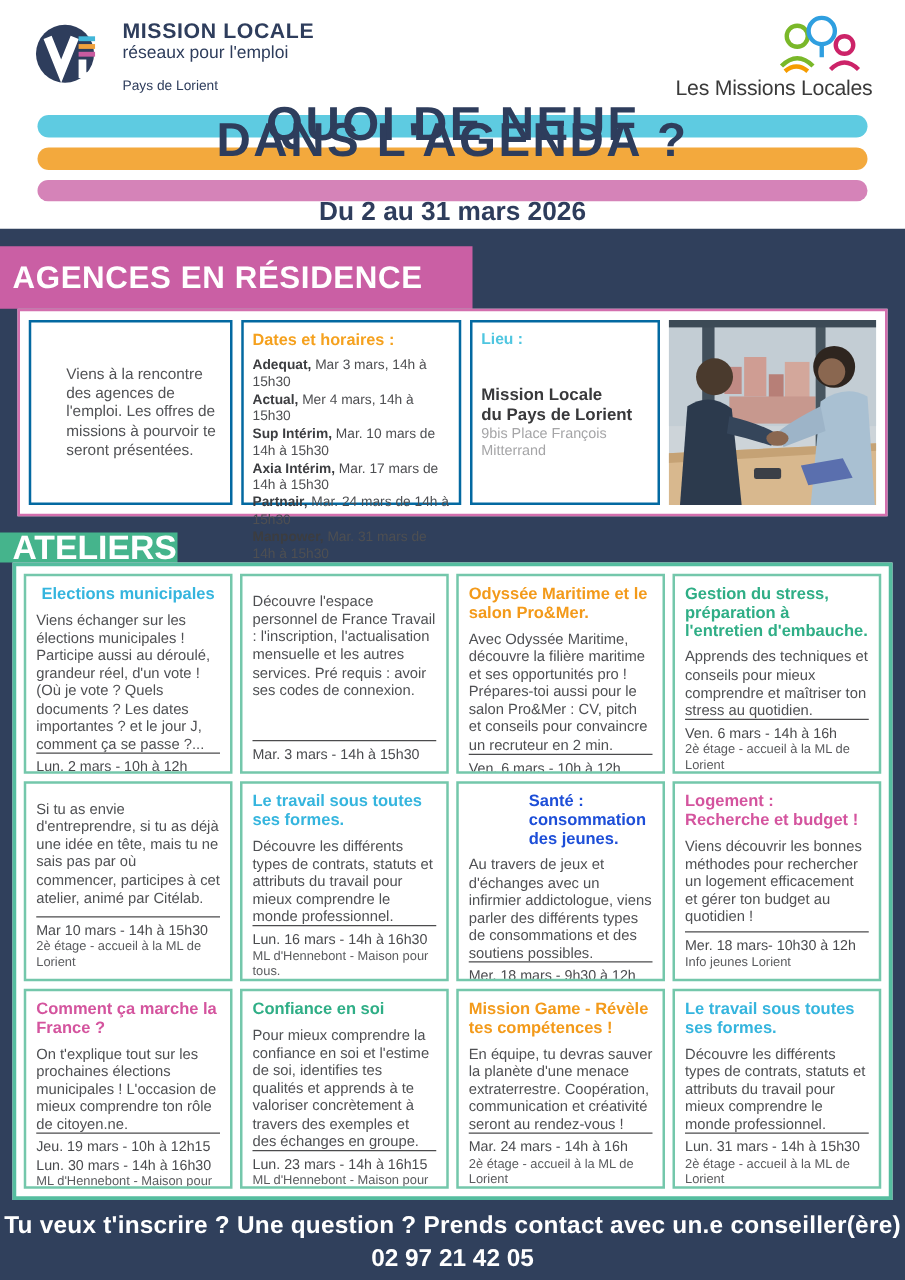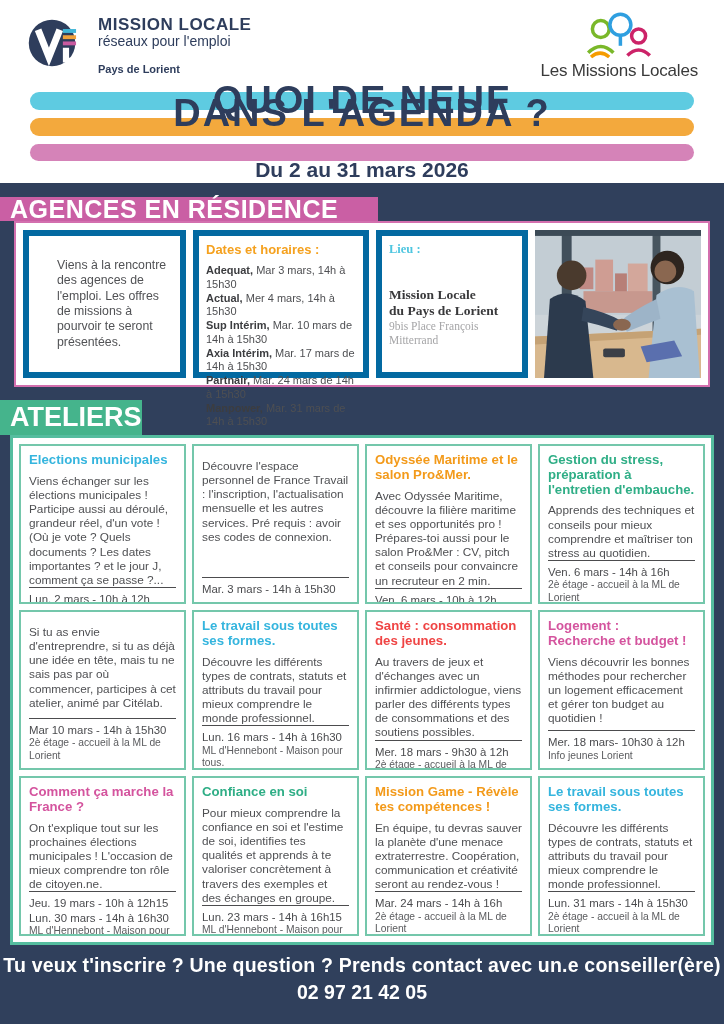--- a/index.html
+++ b/index.html
@@ -6,51 +6,51 @@
   html,body { width:724px; background:#fff; font-family:"Liberation Sans", sans-serif; }
   .page { width:724px; height:1024px; overflow:hidden; background:#fff; position:relative; }
 
   
   .header { height:86px; display:flex; justify-content:space-between; align-items:flex-start; padding:10px 26px 0 28px; background:#fff; }
   .ml-logo { display:flex; align-items:center; gap:8px; }
   .ml-mark { width:62px; height:62px; flex:0 0 auto; }
   .ml-text { display:flex; flex-direction:column; line-height:1.05; padding-top:6px; }
   .ml-title { color:#2e3d5c; font-weight:bold; font-size:17px; letter-spacing:.5px; }
   .ml-sub { color:#2e3d5c; font-size:14px; }
-  .ml-region { color:#2e3d5c; font-weight:bold; font-size:11px; margin-top:15px; }
-  .right-logo { display:flex; flex-direction:column; align-items:center; padding-top:2px; }
+  .ml-region { color:#2e3d5c; font-weight:normal; font-size:11px; margin-top:15px; }
+  .right-logo { display:flex; flex-direction:column; align-items:flex-end; padding-top:2px; }
   .right-logo .people { width:84px; height:48px; }
   .right-logo .rl-label { color:#3a3a3a; font-size:17px; letter-spacing:-0.2px; margin-top:1px; white-space:nowrap; }
 
   
   .title-block { position:relative; height:97px; }
   .tbar { position:absolute; left:30px; right:30px; border-radius:11px; }
   .tbar.cyan { top:6px; height:18px; background:#5ecbe1; }
   .tbar.orange { top:32px; height:18px; background:#f3a93d; }
   .tbar.pink { top:58px; height:17px; background:#d583b8; }
   .tline { position:absolute; left:0; width:100%; text-align:center; color:#2e3d5c; font-weight:bold; line-height:1; letter-spacing:2px; }
   .tline.l1 { top:-5px; font-size:38px; }
   .tline.l2 { top:8px; font-size:38px; }
   .tdate { position:absolute; left:0; width:100%; top:72px; text-align:center; color:#2e3d5c; font-weight:bold; font-size:21px; }
 
   
   .main { background:#30405c; height:841px; padding-top:14px; }
   .banner { color:#fff; font-weight:bold; display:flex; align-items:center; }
-  .banner.pink { background:#ca5fa4; width:378px; height:24px; font-size:25px; padding-left:10px; letter-spacing:.5px; }
-  .banner.green { background:#45b48c; width:142px; height:35px; font-size:27px; padding-left:10px; margin-top:13px; }
+  .banner.pink { background:#ca5fa4; width:378px; height:50px; font-size:25px; padding-left:10px; letter-spacing:.5px; }
+  .banner.green { background:#45b48c; width:142px; height:24px; font-size:27px; padding-left:10px; margin-top:13px; }
 
   
   .agences-panel { margin:0 14px; height:166px; background:#fff; border:2px solid #d36fae; display:flex; gap:7px; padding:7px; }
-  .abox { border:6px solid #0369a1; background:#fff; padding:6px 7px; }
+  .abox { border:2px solid #0369a1; background:#fff; padding:6px 7px; }
   .abox.desc { flex:0 0 163px; display:flex; align-items:center; font-size:12.3px; color:#515255; line-height:1.25;padding-left:28px; }
   .abox.dates { flex:0 0 176px; }
   .dates-title { color:#f5a11e; font-weight:bold; font-size:13px; margin-bottom:7px; }
   .date-row { font-size:11px; color:#4e4f52; line-height:1.25; }
   .date-row b { color:#3c3d40; }
-  .abox.lieu { flex:0 0 152px;font-family:Liberation Serif, serif; }
+  .abox.lieu { flex:0 0 152px; }
   .lieu-title { color:#4fc6e0; font-weight:bold; font-size:12.5px; }
   .lieu-name { color:#39393b; font-weight:bold; font-size:13.5px; line-height:1.15; margin-top:30px; }
   .lieu-addr { color:#a5a5a7; font-size:11.5px; margin-top:2px; line-height:1.2; }
   .aphoto { flex:1; overflow:hidden; }
   .aphoto svg { width:100%; height:100%; display:block; }
 
   
   .grid-panel { margin:0 10px; background:#fff; border:3px solid #55bd9f; padding:6px;
                 display:grid; grid-template-columns:repeat(4,1fr); grid-auto-rows:160px; gap:6px; }
   .card { background:#fff; border:2px solid #74c7ab; padding:7px 8px 6px; display:flex; flex-direction:column; overflow:hidden; }
@@ -162,21 +162,21 @@
           <rect x="70" y="120" width="22" height="9" rx="2" fill="#3b3f47"></rect>
           <path d="M108 118 L142 112 L150 128 L114 134 Z" fill="#5a6fae"></path>
         </svg>
       </div>
     </div>
 
     <div class="banner green">ATELIERS</div>
 
     <div class="grid-panel" id="cards-grid">
   <div class="card">
-    <div class="card-title" style="color: rgb(53, 181, 222);">Elections municipales</div>
+    <div class="card-title" style="color: rgb(53, 181, 222); text-align: center;">Elections municipales</div>
     <div class="card-body">Viens échanger sur les élections municipales ! Participe aussi au déroulé, grandeur réel, d'un vote ! (Où je vote ? Quels documents ? Les dates importantes ? et le jour J, comment ça se passe ?...</div>
     <div class="card-rule"></div>
     <div class="card-schedule">
             <div>Lun. 2 mars - 10h à 12h</div>
           </div>
 
   </div>
 
   <div class="card">
     <div class="card-body">Découvre l'espace personnel de France Travail : l'inscription, l'actualisation mensuelle et les autres services. Pré requis : avoir ses codes de connexion.</div>
@@ -220,21 +220,21 @@
     <div class="card-title" style="color: rgb(53, 181, 222);">Le travail sous toutes ses formes.</div>
     <div class="card-body">Découvre les différents types de contrats, statuts et attributs du travail pour mieux comprendre le monde professionnel.</div>
     <div class="card-rule"></div>
     <div class="card-schedule">
             <div>Lun. 16 mars - 14h à 16h30</div>
           </div>
     <div class="card-location">ML d'Hennebont - Maison pour tous.</div>
   </div>
 
   <div class="card">
-    <div class="card-title" style="color: #ef4444;">Santé : consommation des jeunes.</div>
+    <div class="card-title" style="color: #1d4ed8; margin-left: 48px;">Santé : consommation des jeunes.</div>
     <div class="card-body">Au travers de jeux et d'échanges avec un infirmier addictologue, viens parler des différents types de consommations et des soutiens possibles.</div>
     <div class="card-rule"></div>
     <div class="card-schedule">
             <div>Mer. 18 mars - 9h30 à 12h</div>
           </div>
     <div class="card-location">2è étage - accueil à la ML de Lorient</div>
   </div>
 
   <div class="card">
     <div class="card-title" style="color: rgb(212, 84, 158);">Logement :

